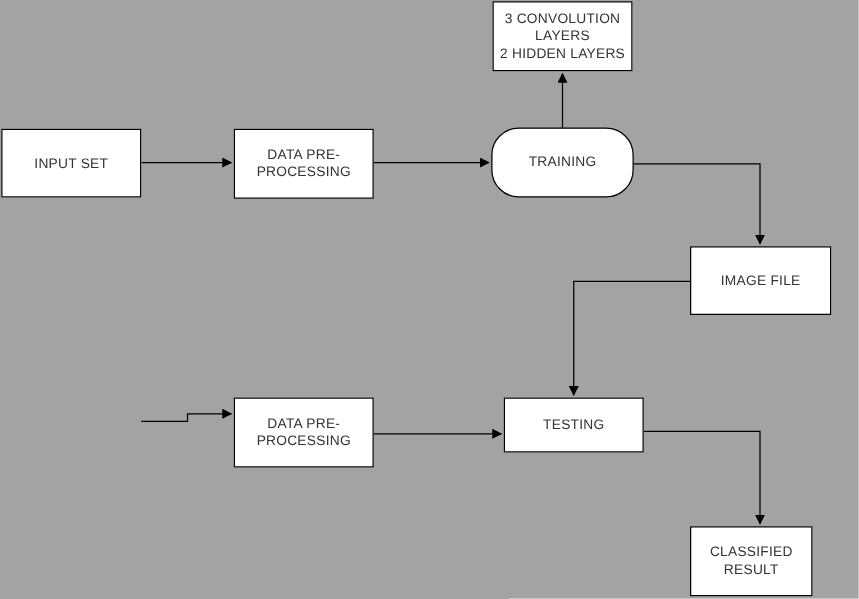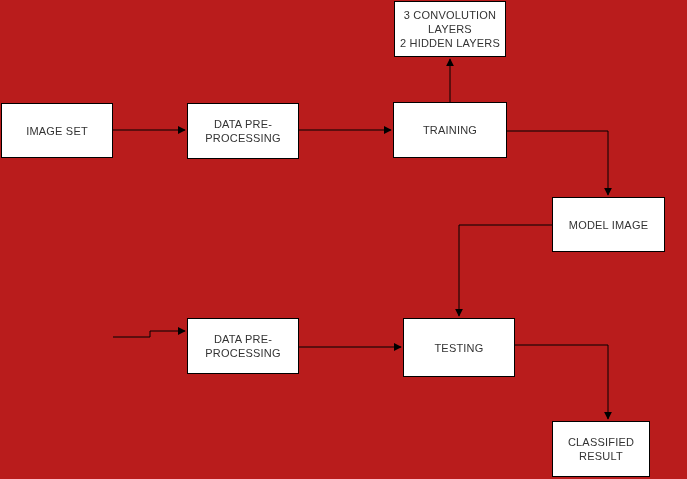--- a/index.html
+++ b/index.html
@@ -4,21 +4,21 @@
 <style>
   html, body {
     margin: 0;
     padding: 0;
     background: #ffffff;
   }
   .canvas {
     position: relative;
     width: 687px;
     height: 479px;
-    background: #b91c1c;
+    background: #a3a3a3;
     font-family: "Liberation Sans", sans-serif;
     overflow: hidden;
   }
   .connectors {
     position: absolute;
     left: 0;
     top: 0;
     width: 687px;
     height: 479px;
     pointer-events: none;
@@ -34,25 +34,25 @@
     letter-spacing: 0.2px;
     display: flex;
     align-items: center;
     justify-content: center;
     text-align: center;
     white-space: pre-line;
   }
   .node-conv-layers      { left: 394px; top: 1px;   width: 112px; height: 56px; }
   .node-data-set         { left: 1px;   top: 103px; width: 112px; height: 55px; }
   .node-preproc-train    { left: 187px; top: 103px; width: 112px; height: 56px; }
-  .node-training         { left: 393px; top: 102px; width: 114px; height: 56px; }
+  .node-training         { left: 393px; top: 102px; width: 114px; height: 56px; border-radius: 22px; }
   .node-model-file       { left: 552px; top: 197px; width: 113px; height: 55px; }
   .node-input-image      { left: 1px;   top: 308px; width: 112px; height: 56px; }
   .node-preproc-test     { left: 187px; top: 318px; width: 112px; height: 56px; }
-  .node-testing          { left: 403px; top: 318px; width: 112px; height: 59px; }
+  .node-testing          { left: 403px; top: 318px; width: 112px; height: 44px; }
   .node-classified       { left: 552px; top: 421px; width: 98px; height: 56px; }
 </style>
 </head>
 <body>
 
 <div class="canvas">
 
   <svg class="connectors" width="687" height="479" viewBox="0 0 687 479" xmlns="http://www.w3.org/2000/svg">
     <defs>
       <marker id="arrow" viewBox="0 0 10 10" refX="9" refY="5" markerWidth="8" markerHeight="8" orient="auto-start-reverse">
@@ -66,28 +66,28 @@
     <path d="M552,225 L459,225 L459,316" fill="none" stroke="#000000" stroke-width="1" marker-end="url(#arrow)"></path>
     <path d="M113,337 L150,337 L150,331 L185,331" fill="none" stroke="#000000" stroke-width="1" marker-end="url(#arrow)"></path>
     <path d="M299,347 L401,347" fill="none" stroke="#000000" stroke-width="1" marker-end="url(#arrow)"></path>
     <path d="M515,345 L608,345 L608,419" fill="none" stroke="#000000" stroke-width="1" marker-end="url(#arrow)"></path>
   </svg>
 
   <div class="node node-conv-layers">3 CONVOLUTION
 LAYERS
 2 HIDDEN LAYERS</div>
 
-  <div class="node node-data-set">IMAGE SET</div>
+  <div class="node node-data-set">INPUT SET</div>
 
   <div class="node node-preproc-train">DATA PRE-
 PROCESSING</div>
 
   <div class="node node-training">TRAINING</div>
 
-  <div class="node node-model-file">MODEL IMAGE</div>
+  <div class="node node-model-file">IMAGE FILE</div>
 
 
   <div class="node node-preproc-test">DATA PRE-
 PROCESSING</div>
 
   <div class="node node-testing">TESTING</div>
 
   <div class="node node-classified">CLASSIFIED
 RESULT</div>
 

